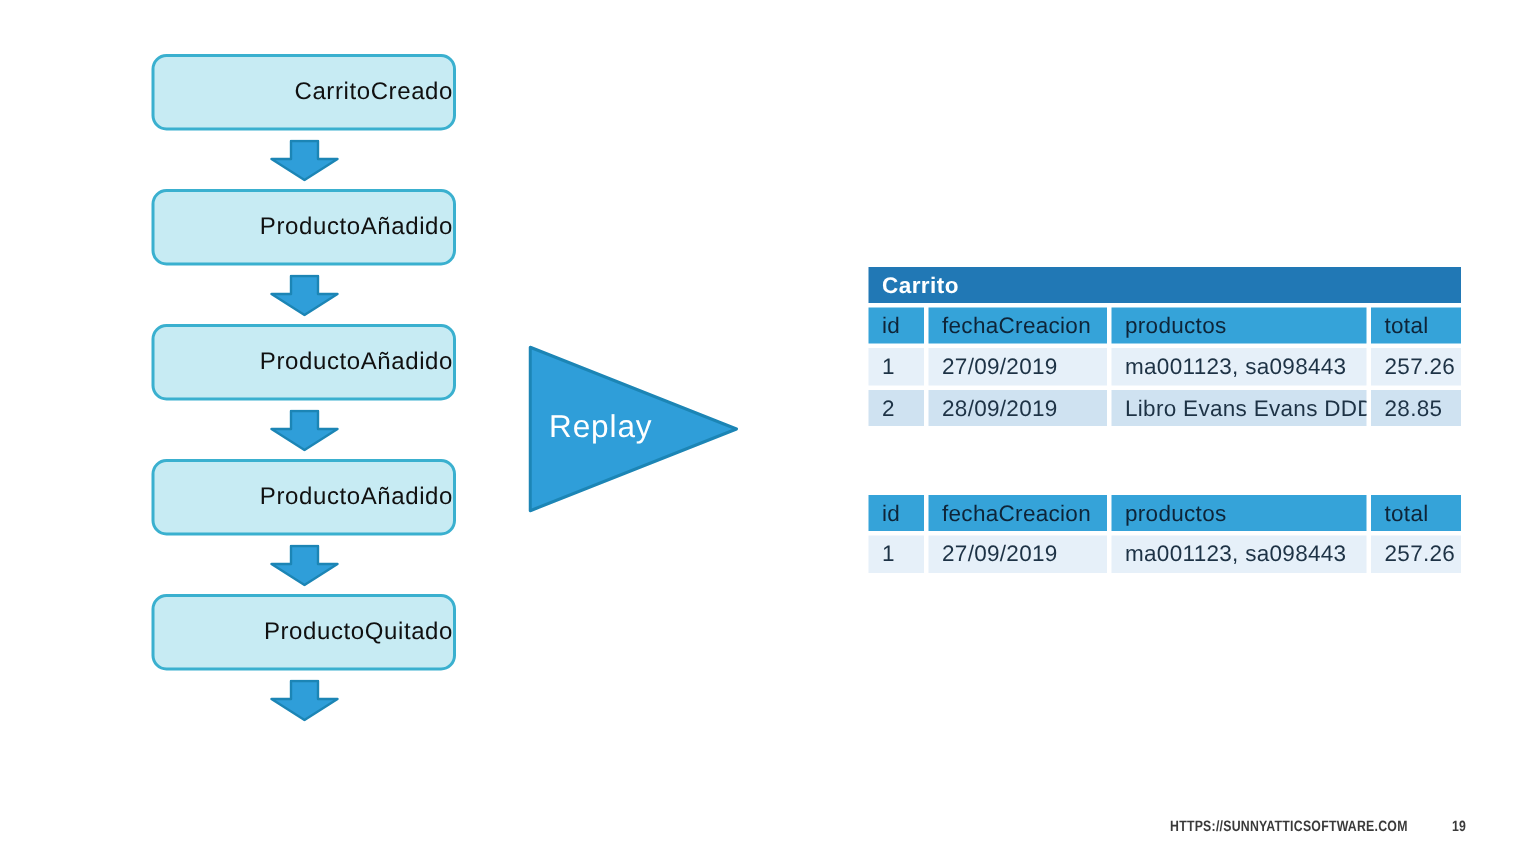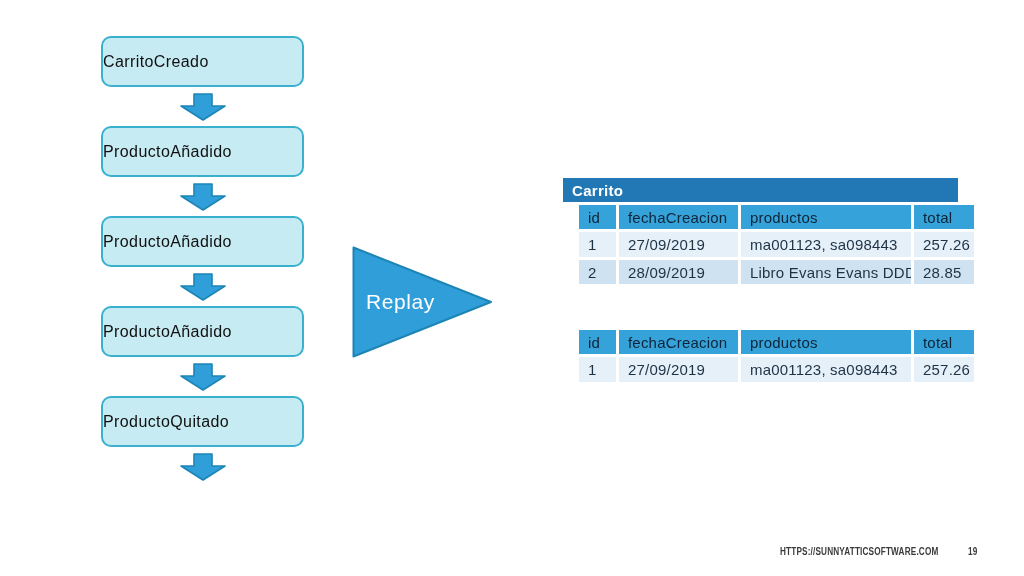--- a/index.html
+++ b/index.html
@@ -24,21 +24,21 @@
   }
   .event-box {
     width: 203px;
     height: 51px;
     box-sizing: border-box;
     background: var(--box-fill, #c7ebf3);
     border: 2px solid var(--box-border, #3ab0cf);
     border-radius: 10px;
     display: flex;
     align-items: center;
-    justify-content: flex-start;
+    justify-content: flex-end;
     font-size: 16px;
     color: #101010;
     letter-spacing: 0.4px;
   }
   .arrow-slot {
     height: 39px;
     display: flex;
     align-items: center;
     justify-content: center;
   }
@@ -46,21 +46,21 @@
     fill: var(--arrow-fill, #2f9ed9);
     stroke: var(--arrow-border, #1c85b5);
     stroke-width: 1.6;
     stroke-linejoin: round;
   }
 
   
   .replay {
     position: absolute;
     left: 352px;
-    top: 246px;
+    top: 230px;
     width: 141px;
     height: 112px;
   }
   .replay svg { display: block; }
   .replay polygon {
     fill: var(--replay-fill, #2f9ed9);
     stroke: var(--replay-border, #1c85b5);
     stroke-width: 2;
     stroke-linejoin: round;
   }
@@ -70,41 +70,40 @@
     top: 50%;
     transform: translateY(-52%);
     color: #ffffff;
     font-size: 21px;
     letter-spacing: 0.6px;
   }
 
   
   .etable {
     position: absolute;
-    left: 563px;
+    left: 579px;
     width: 395px;
   }
   .etable-title {
     height: 24px;
     background: var(--table-title-bg, #2178b5);
     color: #ffffff;
     font-weight: bold;
     font-size: 15px;
     display: flex;
     align-items: center;
     padding-left: 9px;
     box-sizing: border-box;
     letter-spacing: 0.3px;
     margin-bottom: 3px;
   }
   .etable-grid {
     display: grid;
     grid-template-columns: 37px 119px 170px 60px;
     gap: 3px;
-    margin-left: 16px;
   }
   .etable-grid .cell {
     height: 24px;
     display: flex;
     align-items: center;
     padding-left: 9px;
     box-sizing: border-box;
     font-size: 15px;
     white-space: nowrap;
     overflow: hidden;

